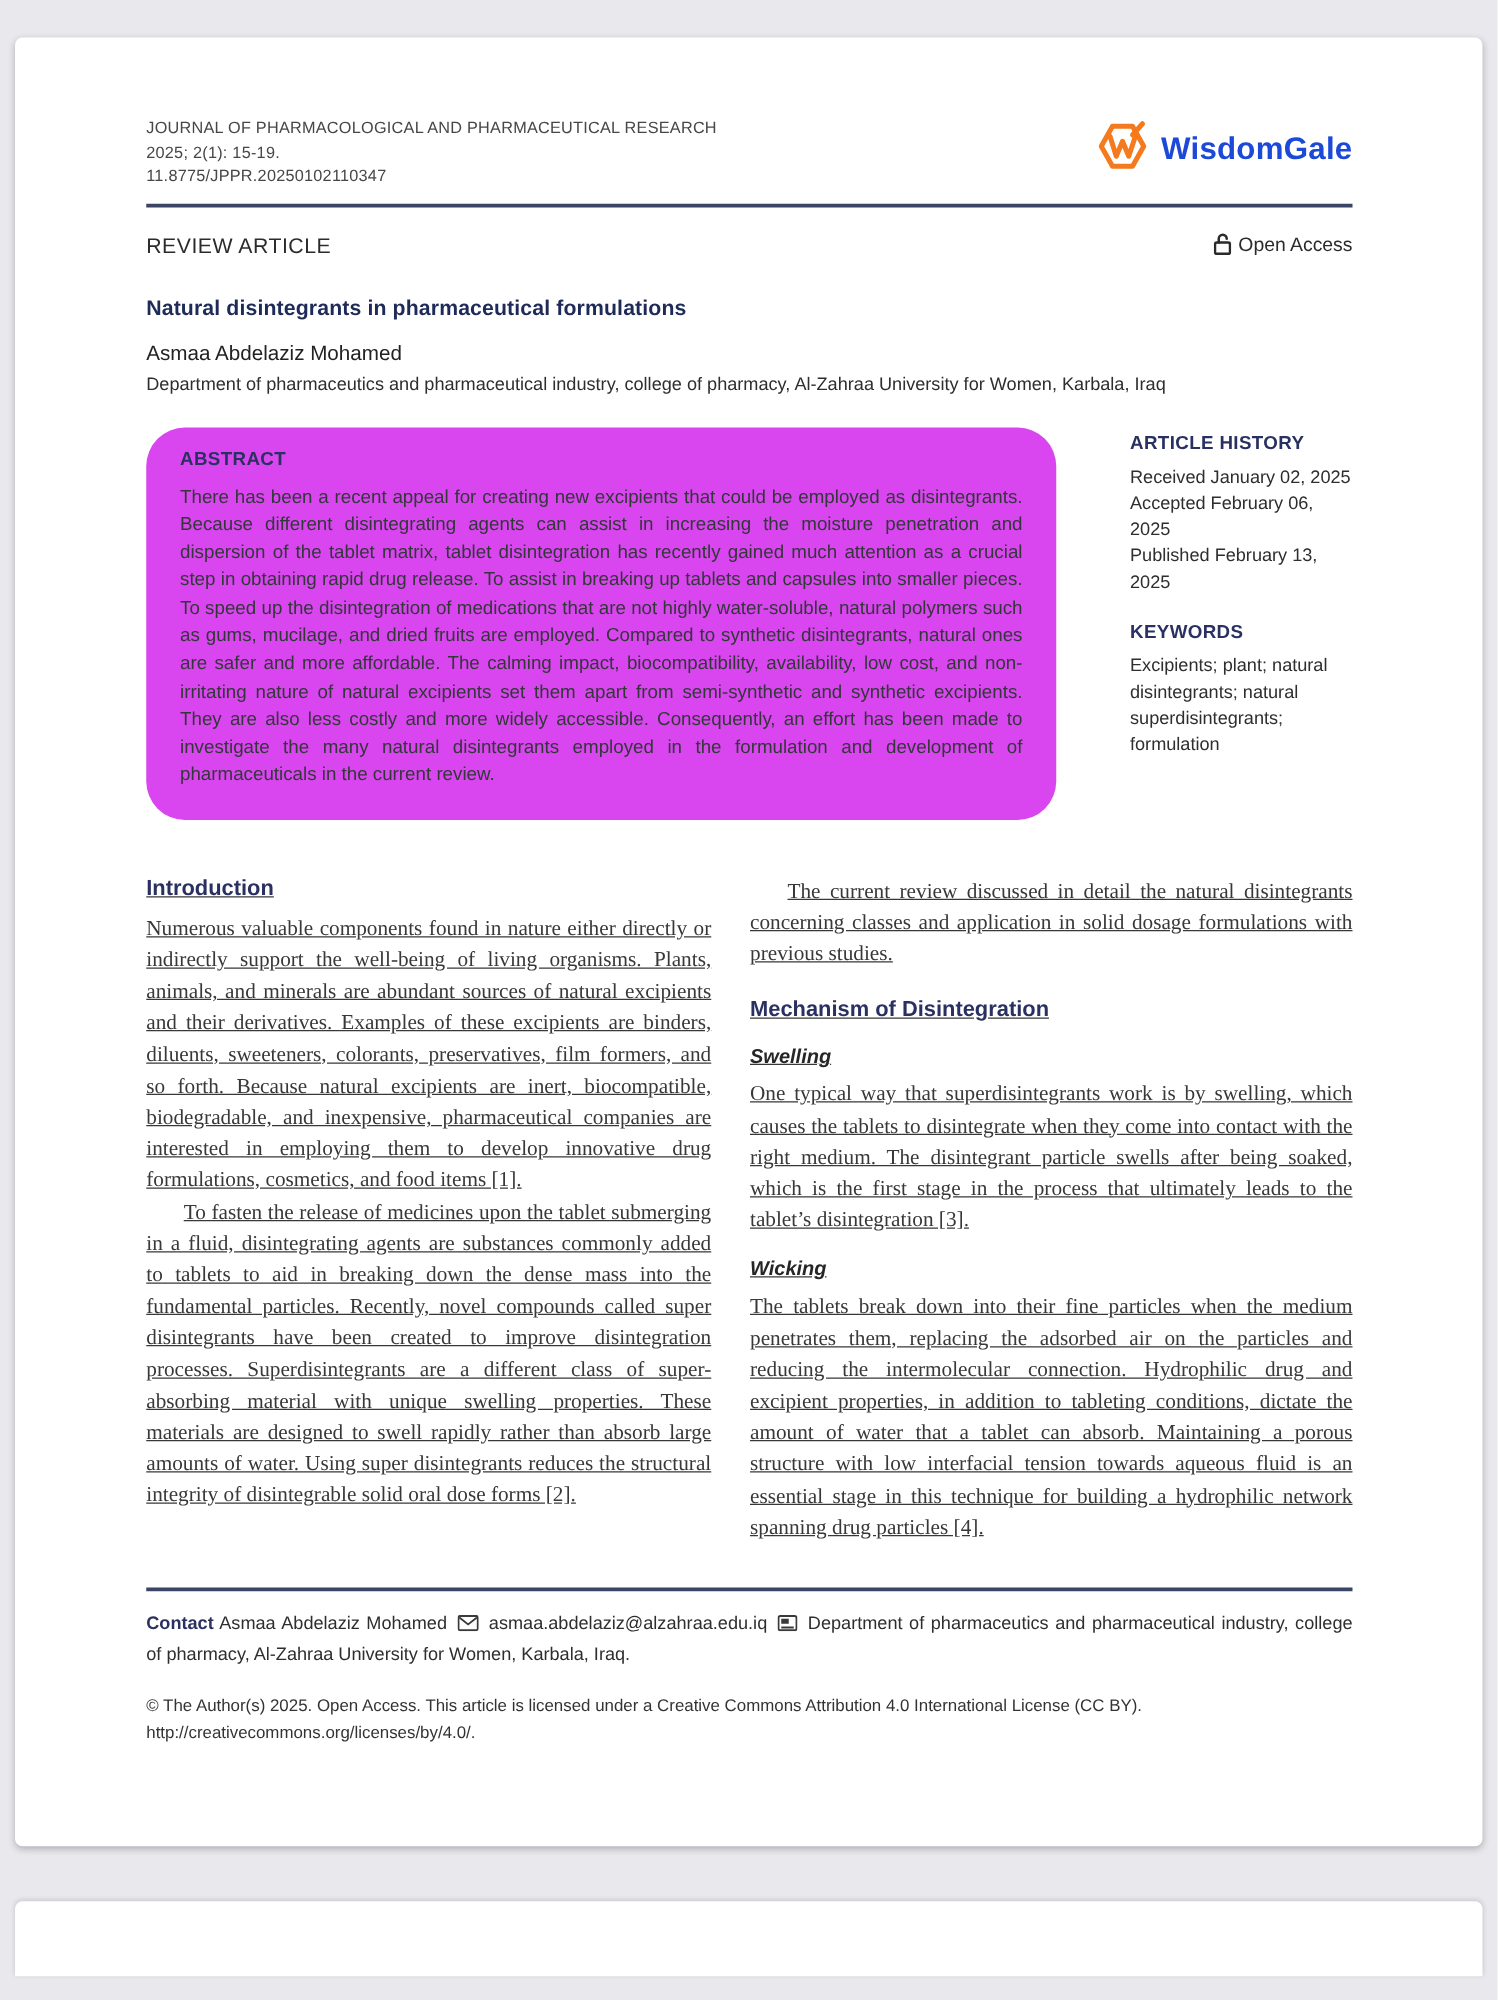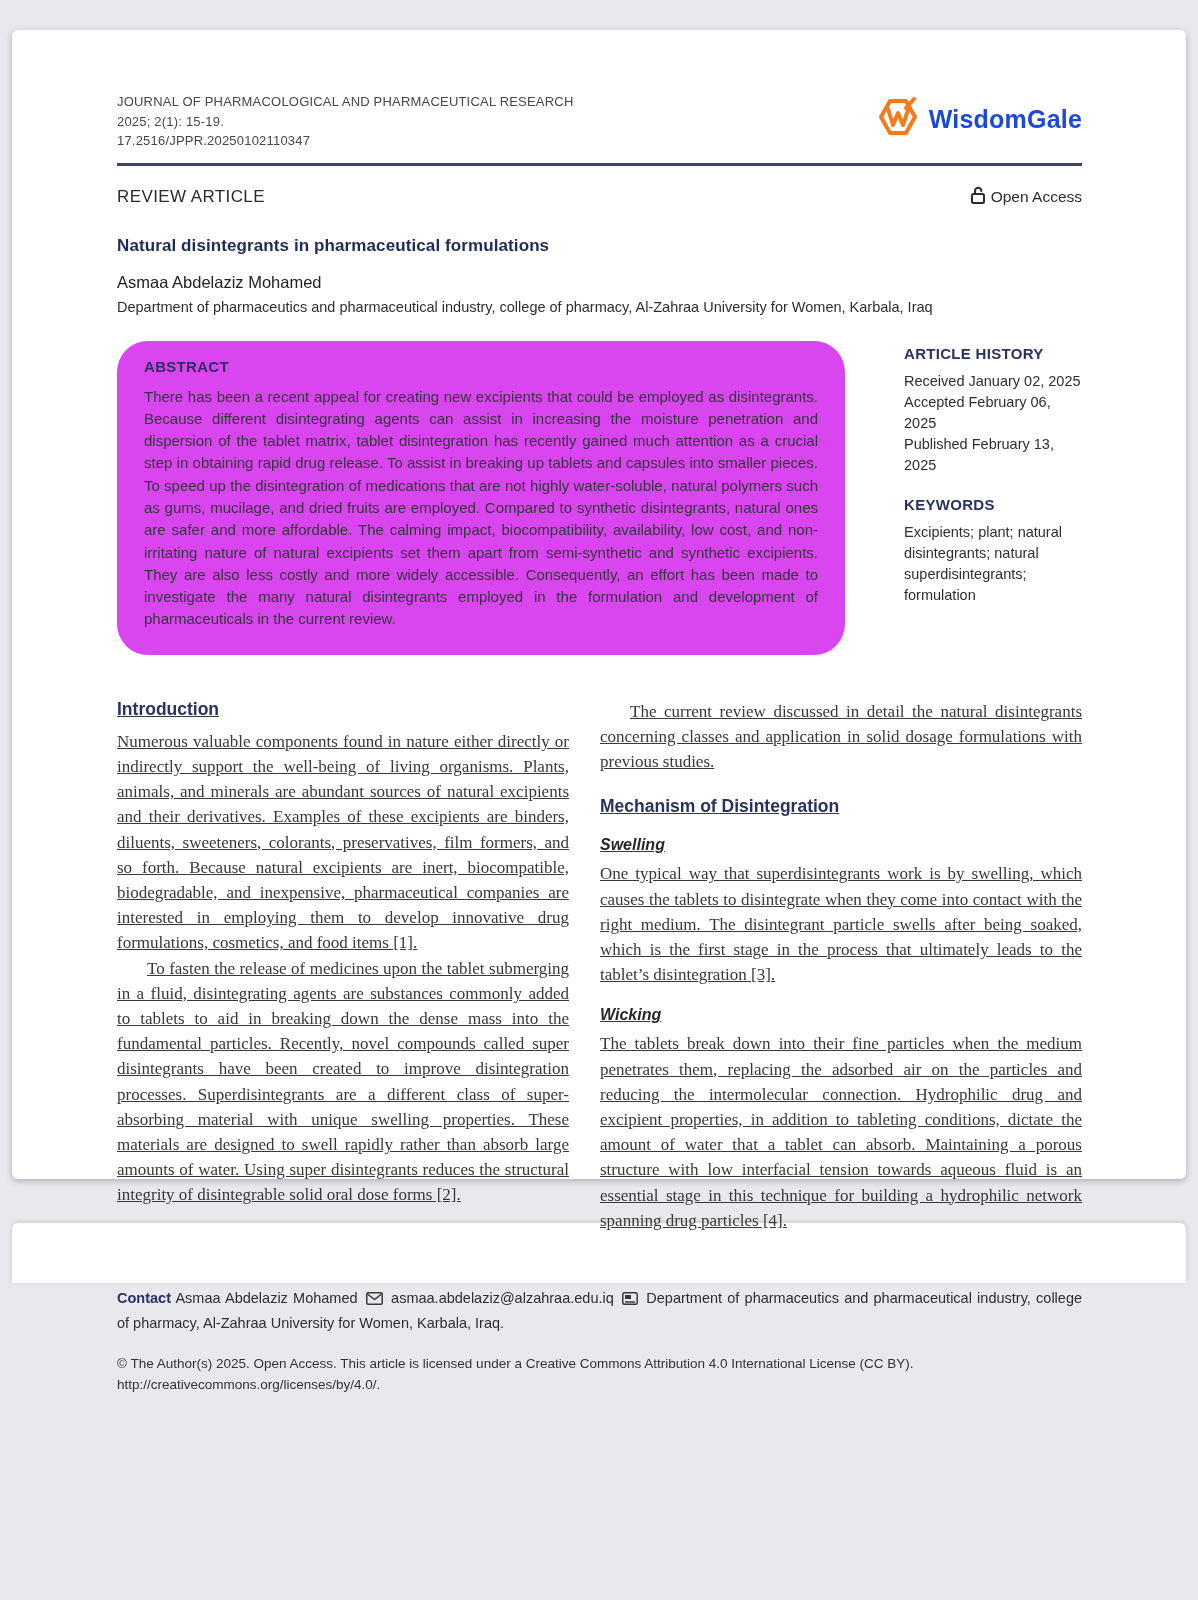--- a/index.html
+++ b/index.html
@@ -4,21 +4,21 @@
 <style>
   * { margin: 0; padding: 0; box-sizing: border-box; }
   html, body { width: 1198px; height: 1600px; }
   body {
     background: #e9e8ec;
     font-family: "Liberation Sans", sans-serif;
     overflow: hidden;
   }
   .viewport { position: relative; width: 1198px; height: 1600px; padding-top: 30px; }
   .page {
-    width: 1174px; height: 1149px;
+    width: 1174px; height: 1447px;
     margin: 0 auto;
     background: #ffffff;
     border-radius: 6px;
     box-shadow: 0 2px 6px rgba(40,40,60,0.30);
     padding: 62px 104px 0 105px;
   }
   .next-page {
     width: 1174px; height: 60px;
     margin: 44px auto 0;
     background: #ffffff;
@@ -73,21 +73,21 @@
 </head>
 <body>
 
 <div class="viewport">
   <div class="page">
 
     <div class="hdr">
       <div class="meta">
         <div>JOURNAL OF PHARMACOLOGICAL AND PHARMACEUTICAL RESEARCH</div>
         <div>2025; 2(1): 15-19.</div>
-        <div>17.2516/JPPR.20250102110347</div>
+        <div>11.8775/JPPR.20250102110347</div>
       </div>
       <div class="logo">
         <span>
           <svg width="46" height="46" viewBox="0 0 46 46">
             <path d="M14 7 L30 7 L39 23 L30 39 L14 39 L5 23 Z" fill="none" stroke="#f5791d" stroke-width="4" stroke-linejoin="round"></path>
             <path d="M12 15 L17 31 L22 19 L27 31 L33 13" fill="none" stroke="#f5791d" stroke-width="4" stroke-linecap="round" stroke-linejoin="round"></path>
             <path d="M30 14 L38 5" fill="none" stroke="#f5791d" stroke-width="4" stroke-linecap="round"></path>
           </svg>
         </span>
         <span class="logo-text">WisdomGale</span>

